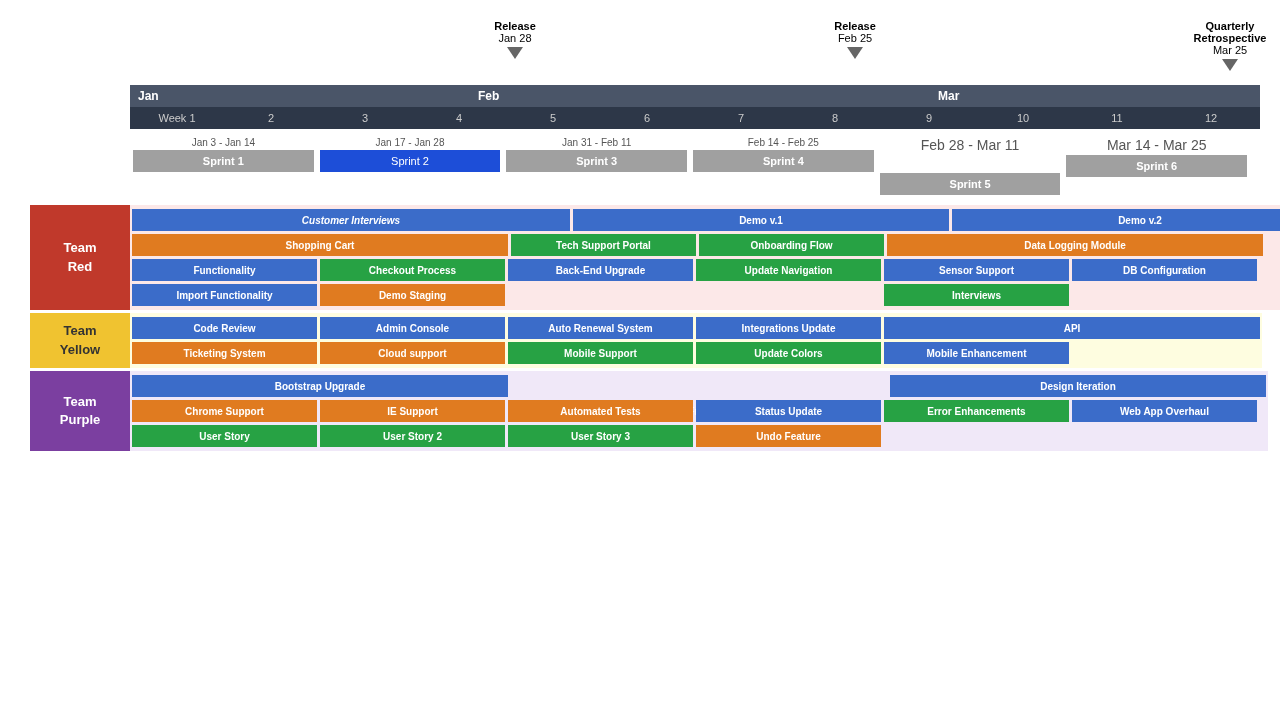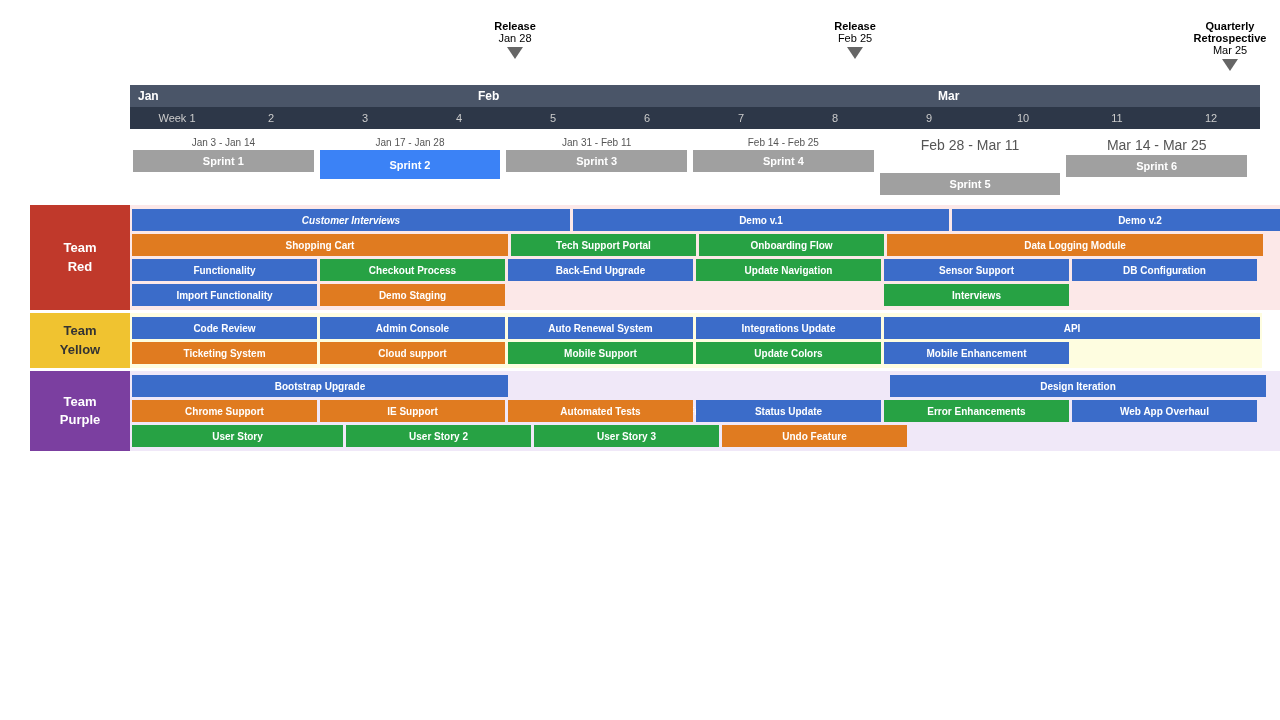--- a/index.html
+++ b/index.html
@@ -77,21 +77,21 @@
 
   <div style="margin-left:100px; display:flex; margin-top:8px;">
 
     <div style="width:188px;">
       <div style="font-size:10px; color:#555; text-align:center; margin-bottom:2px;">Jan 3 - Jan 14</div>
       <div style="background:#a0a0a0; color:#fff; font-weight:bold; font-size:11px; height:22px; display:flex; align-items:center; justify-content:center; margin:0 3px;">Sprint 1</div>
     </div>
 
     <div style="width:188px;">
       <div style="font-size:10px; color:#555; text-align:center; margin-bottom:2px;">Jan 17 - Jan 28</div>
-      <div style="background:#3b82f6; color:#fff; font-weight:bold; font-size:11px; height:29px; display:flex; align-items:center; justify-content:center; margin:0 3px;">Sprint 2</div>
+      <div style="background:#1d4ed8; color:#fff; font-weight:normal; font-size:11px; height:22px; display:flex; align-items:center; justify-content:center; margin:0 3px;">Sprint 2</div>
     </div>
 
     <div style="width:188px;">
       <div style="font-size:10px; color:#555; text-align:center; margin-bottom:2px;">Jan 31 - Feb 11</div>
       <div style="background:#a0a0a0; color:#fff; font-weight:bold; font-size:11px; height:22px; display:flex; align-items:center; justify-content:center; margin:0 3px;">Sprint 3</div>
     </div>
 
     <div style="width:188px;">
       <div style="font-size:10px; color:#555; text-align:center; margin-bottom:2px;">Feb 14 - Feb 25</div>
       <div style="background:#a0a0a0; color:#fff; font-weight:bold; font-size:11px; height:22px; display:flex; align-items:center; justify-content:center; margin:0 3px;">Sprint 4</div>
@@ -183,21 +183,21 @@
         <div style="display:flex; gap:3px; height:22px; margin-bottom:3px;">
           <div style="width:185px; background:#e07b20; color:#fff; font-weight:bold; font-size:10px; display:flex; align-items:center; justify-content:center;">Chrome Support</div>
           <div style="width:185px; background:#e07b20; color:#fff; font-weight:bold; font-size:10px; display:flex; align-items:center; justify-content:center;">IE Support</div>
           <div style="width:185px; background:#e07b20; color:#fff; font-weight:bold; font-size:10px; display:flex; align-items:center; justify-content:center;">Automated Tests</div>
           <div style="width:185px; background:#3b6cc9; color:#fff; font-weight:bold; font-size:10px; display:flex; align-items:center; justify-content:center;">Status Update</div>
           <div style="width:185px; background:#27a244; color:#fff; font-weight:bold; font-size:10px; display:flex; align-items:center; justify-content:center;">Error Enhancements</div>
           <div style="width:185px; background:#3b6cc9; color:#fff; font-weight:bold; font-size:10px; display:flex; align-items:center; justify-content:center;">Web App Overhaul</div>
         </div>
 
         <div style="display:flex; gap:3px; height:22px;">
-          <div style="width:211px; background:#27a244; color:#fff; font-weight:bold; font-size:10px; display:flex; align-items:center; justify-content:center;">User Story</div>
+          <div style="width:185px; background:#27a244; color:#fff; font-weight:bold; font-size:10px; display:flex; align-items:center; justify-content:center;">User Story</div>
           <div style="width:185px; background:#27a244; color:#fff; font-weight:bold; font-size:10px; display:flex; align-items:center; justify-content:center;">User Story 2</div>
           <div style="width:185px; background:#27a244; color:#fff; font-weight:bold; font-size:10px; display:flex; align-items:center; justify-content:center;">User Story 3</div>
           <div style="width:185px; background:#e07b20; color:#fff; font-weight:bold; font-size:10px; display:flex; align-items:center; justify-content:center;">Undo Feature</div>
           <div style="width:185px;"></div>
           <div style="width:185px;"></div>
         </div>
       </div>
     </div>
 
   </div>

